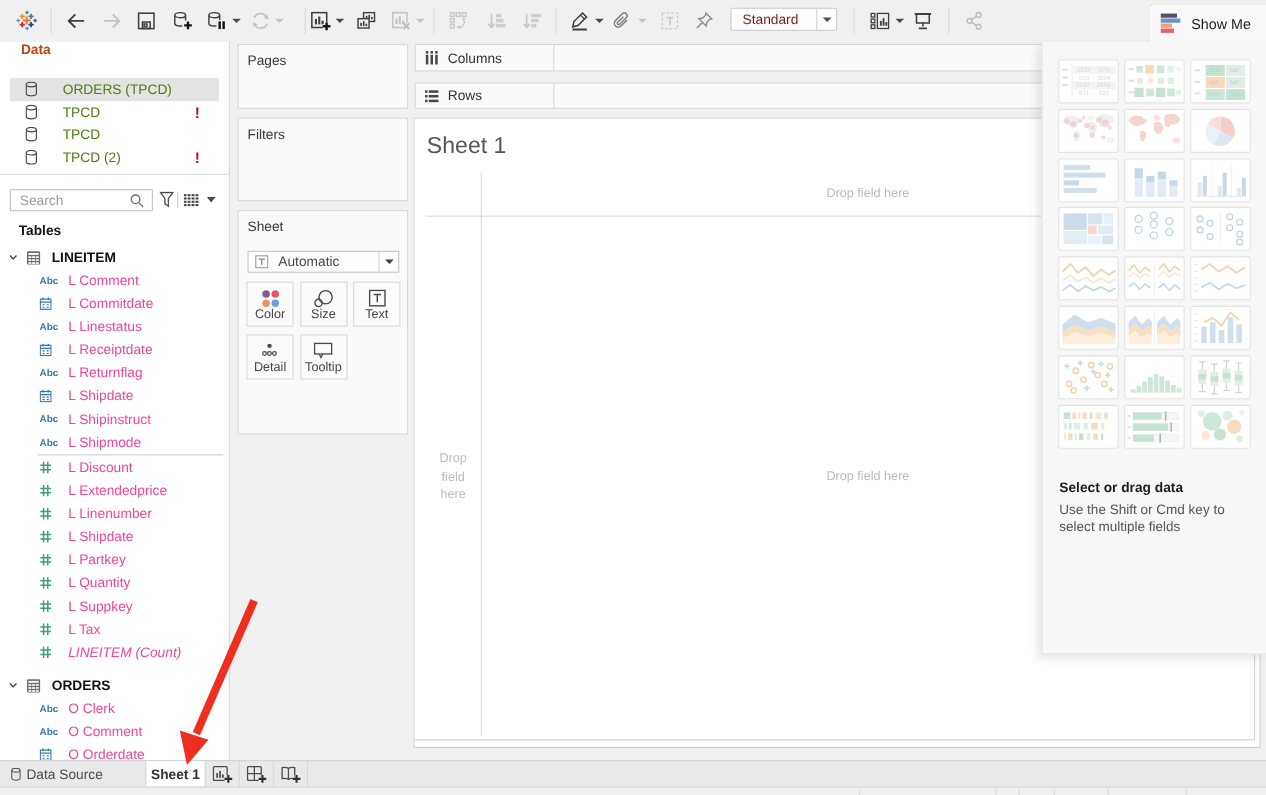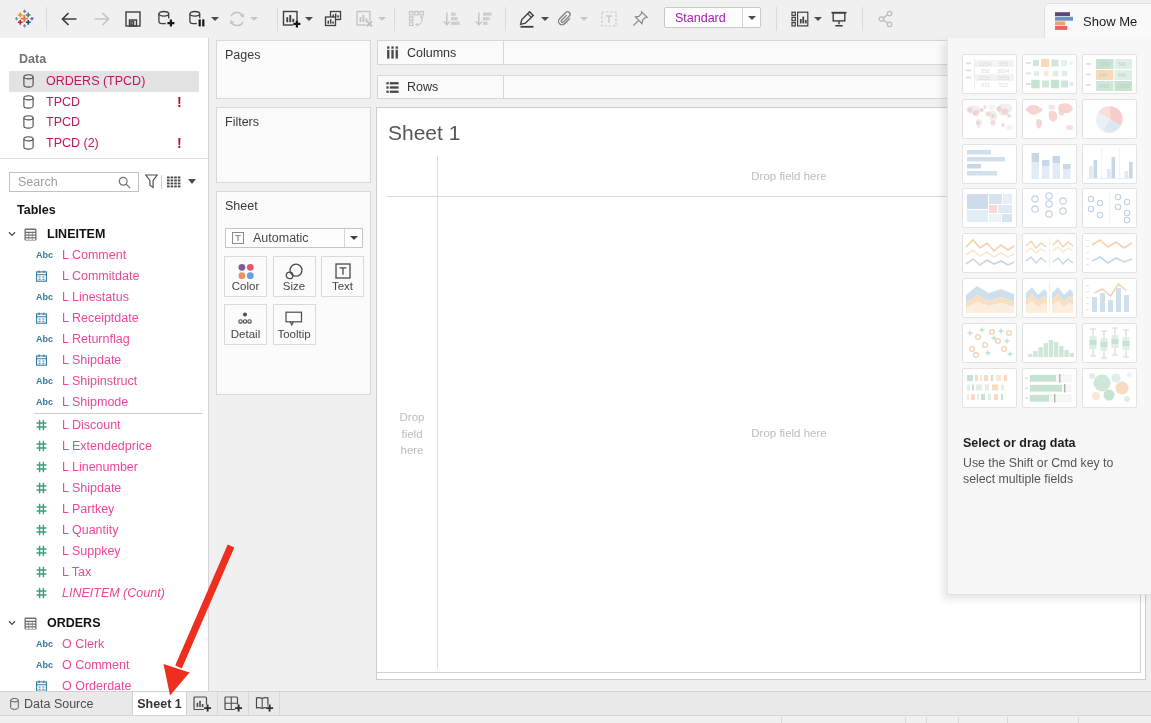--- a/index.html
+++ b/index.html
@@ -7,34 +7,34 @@
 body{position:relative;background:#f0f0f0;font-family:"Liberation Sans",sans-serif;font-size:12.5px;color:#262626;-webkit-font-smoothing:antialiased}
 .abs{position:absolute}
 svg{display:block}
 
 #toolbar{position:absolute;left:0;top:0;width:1151px;height:38px;background:#f0f0f0}
 .tbtn{position:absolute;top:8px;width:22px;height:22px;display:flex;align-items:center;justify-content:center}
 .tsep{position:absolute;top:7px;width:1px;height:24px;background:#dadada}
 .caret{position:absolute;top:17px;width:0;height:0;border-left:4px solid transparent;border-right:4px solid transparent;border-top:4.5px solid #4b4b4b}
 .caret.dis{border-top-color:#c5c5c5}
 #standard-combo{position:absolute;left:664px;top:7px;width:97px;height:21px;background:#fdfdfd;border:1px solid #c9c9c9;border-radius:2px;display:flex;align-items:center}
-#standard-combo .lbl{padding-left:10px;font-size:12.5px;color:#a21caf;flex:1}
+#standard-combo .lbl{padding-left:10px;font-size:12.5px;color:#7f1d1d;flex:1}
 #standard-combo .dd{width:18px;height:100%;border-left:1px solid #d4d4d4;display:flex;align-items:center;justify-content:center}
 #showme-btn{position:absolute;left:1044px;top:3px;width:107px;height:35px;background:#f9f9f9;border:1px solid #e1e1e1;border-bottom:none;border-right:none;border-radius:5px 0 0 0;display:flex;align-items:center;z-index:46}
 #showme-btn .txt{font-size:13px;color:#1c1c1c;margin-left:9px}
 
 #left-pane{position:absolute;left:0;top:38px;width:209px;height:653px;background:#fff;border-right:1px solid #d4d4d4}
 #lp-tabs{position:absolute;left:0;top:0;width:100%;height:28px}
-#tab-data{position:absolute;left:0;top:0;width:78px;height:28px;background:#fff;display:flex;align-items:flex-end;padding-left:19px;font-weight:bold;color:#737373}
+#tab-data{position:absolute;left:0;top:0;width:78px;height:28px;background:#fff;display:flex;align-items:flex-start;padding-left:19px;font-weight:bold;color:#c2410c}
 #tab-analytics{position:absolute;left:78px;top:0;right:0;height:28px;background:#f6f6f6;border-left:1px solid #d8d8d8;border-bottom:1px solid #d4d4d4;display:flex;align-items:center;color:#4d4d4d}
 #tab-analytics .t{margin-left:13px;flex:1}
 #collapse-ch{margin-right:8px}
 .ds-row{position:absolute;left:9px;width:190px;height:20.5px;display:flex;align-items:center}
 .ds-row.sel{background:#e3e3e3}
-.ds-row .nm{margin-left:3px;color:#be185d}
+.ds-row .nm{margin-left:14px;color:#4d7c0f}
 .ds-row .err{position:absolute;left:168px;top:2px;color:#b5121f;font-weight:bold;font-size:14px}
 #ds-split{position:absolute;left:0;top:119.5px;width:208px;height:1px;background:#dcdcdc}
 #search-box{position:absolute;left:9px;top:134px;width:130px;height:20px;border:1px solid #c2c2c2;background:#fff;display:flex;align-items:center}
 #search-box input{border:none;outline:none;flex:1;font-family:inherit;font-size:12.5px;color:#444;margin-left:8px;width:90px;background:transparent}
 #search-box input::placeholder{color:#9e9e9e}
 #flt-sep{position:absolute;left:161px;top:137px;width:1px;height:14px;background:#cfcfcf}
 .fld-row{position:absolute;left:0;width:208px;height:21px;display:flex;align-items:center}
 .fld-row .icn{position:absolute;left:36px;width:17px;display:flex;justify-content:flex-start}
 .fld-row .nm{position:absolute;left:62px;color:#ec4899;white-space:nowrap}
 .fld-row .nm.it{font-style:italic}

